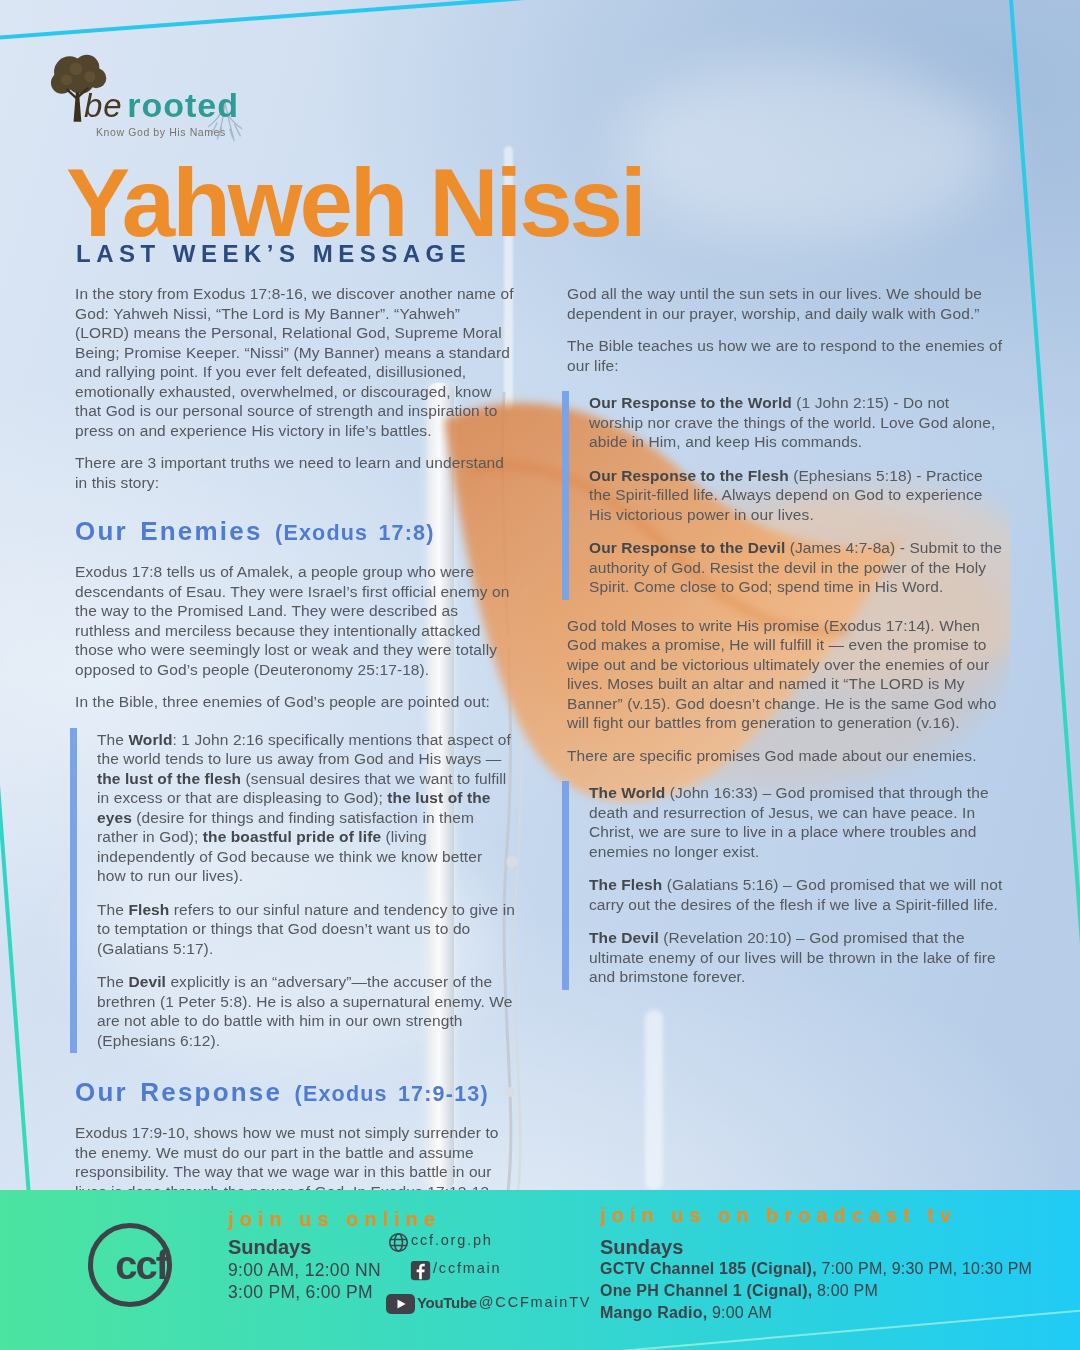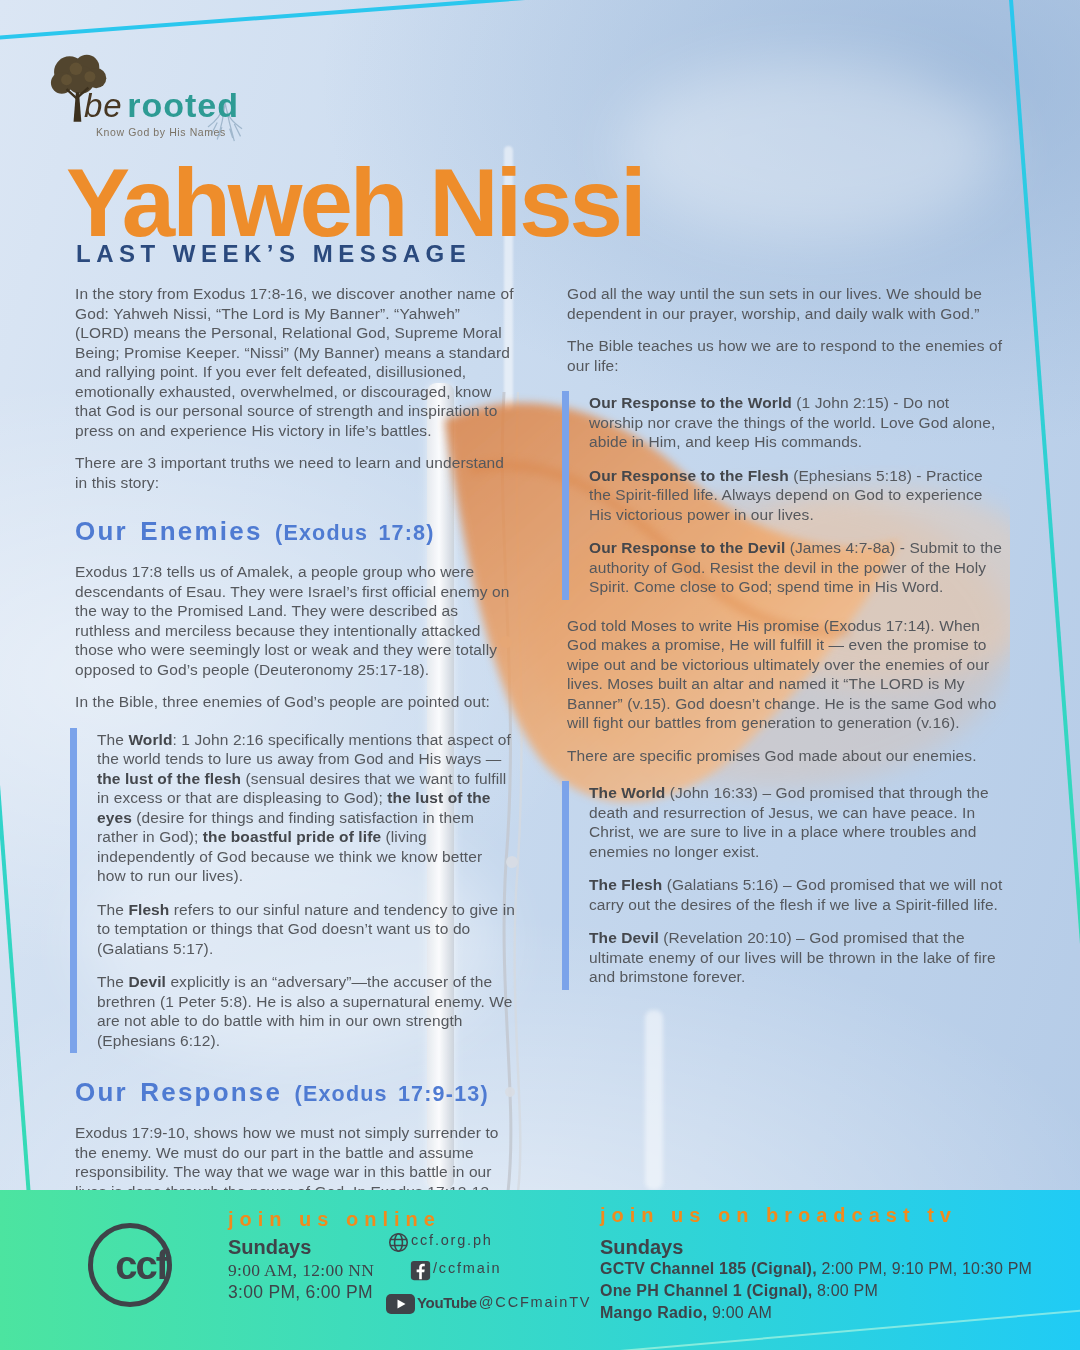--- a/index.html
+++ b/index.html
@@ -184,21 +184,21 @@
   </div>
 
   <div class="footer">
     <div class="shine"></div>
     <div class="ccf-badge">
       <span>ccf</span>
     </div>
 
     <div class="f-head" style="left:228px;top:18px;text-align:center;">join us online</div>
     <div class="f-day" style="left:228px;top:46px;">Sundays</div>
-    <div class="f-line" style="left:228px;top:70px;font-family:Liberation Serif, serif;">9:00 AM, 12:00 NN</div>
+    <div class="f-line" style="left:228px;top:70px;">9:00 AM, 12:00 NN</div>
     <div class="f-line" style="left:228px;top:92px;">3:00 PM, 6:00 PM</div>
 
     <div class="link-row" style="left:388px;top:42px;">
       <svg width="21" height="21" viewBox="0 0 24 24">
         <g fill="none" stroke="#3f4349" stroke-width="1.8">
           <circle cx="12" cy="12" r="10"></circle>
             <ellipse cx="12" cy="12" rx="4.5" ry="10"></ellipse>
           <path d="M2.5,8.5 h19 M2.5,15.5 h19"></path>
         </g>
       </svg>
@@ -216,21 +216,21 @@
         <rect x="0" y="0" width="29" height="20" rx="5" fill="#3f4349"></rect>
         <path d="M11.5,5.5 L19.5,10 L11.5,14.5 Z" fill="#ffffff"></path>
       </svg>
       <span class="yt-word">YouTube</span>
       <span class="lbl">@CCFmainTV</span>
     </div>
 
     <div class="f-head" style="left:600px;top:14px;">join us on broadcast tv</div>
     <div class="f-day" style="left:600px;top:46px;">Sundays</div>
     <div class="chan" style="left:600px;top:70px;">
-      <span class="nm">GCTV Channel 185 (Cignal),</span><span> 2:00 PM, 9:10 PM, 10:30 PM</span>
+      <span class="nm">GCTV Channel 185 (Cignal),</span><span> 7:00 PM, 9:30 PM, 10:30 PM</span>
     </div>
     <div class="chan" style="left:600px;top:92px;">
       <span class="nm">One PH Channel 1 (Cignal),</span><span> 8:00 PM</span>
     </div>
     <div class="chan" style="left:600px;top:114px;">
       <span class="nm">Mango Radio,</span><span> 9:00 AM</span>
     </div>
   </div>
 
 </div>

